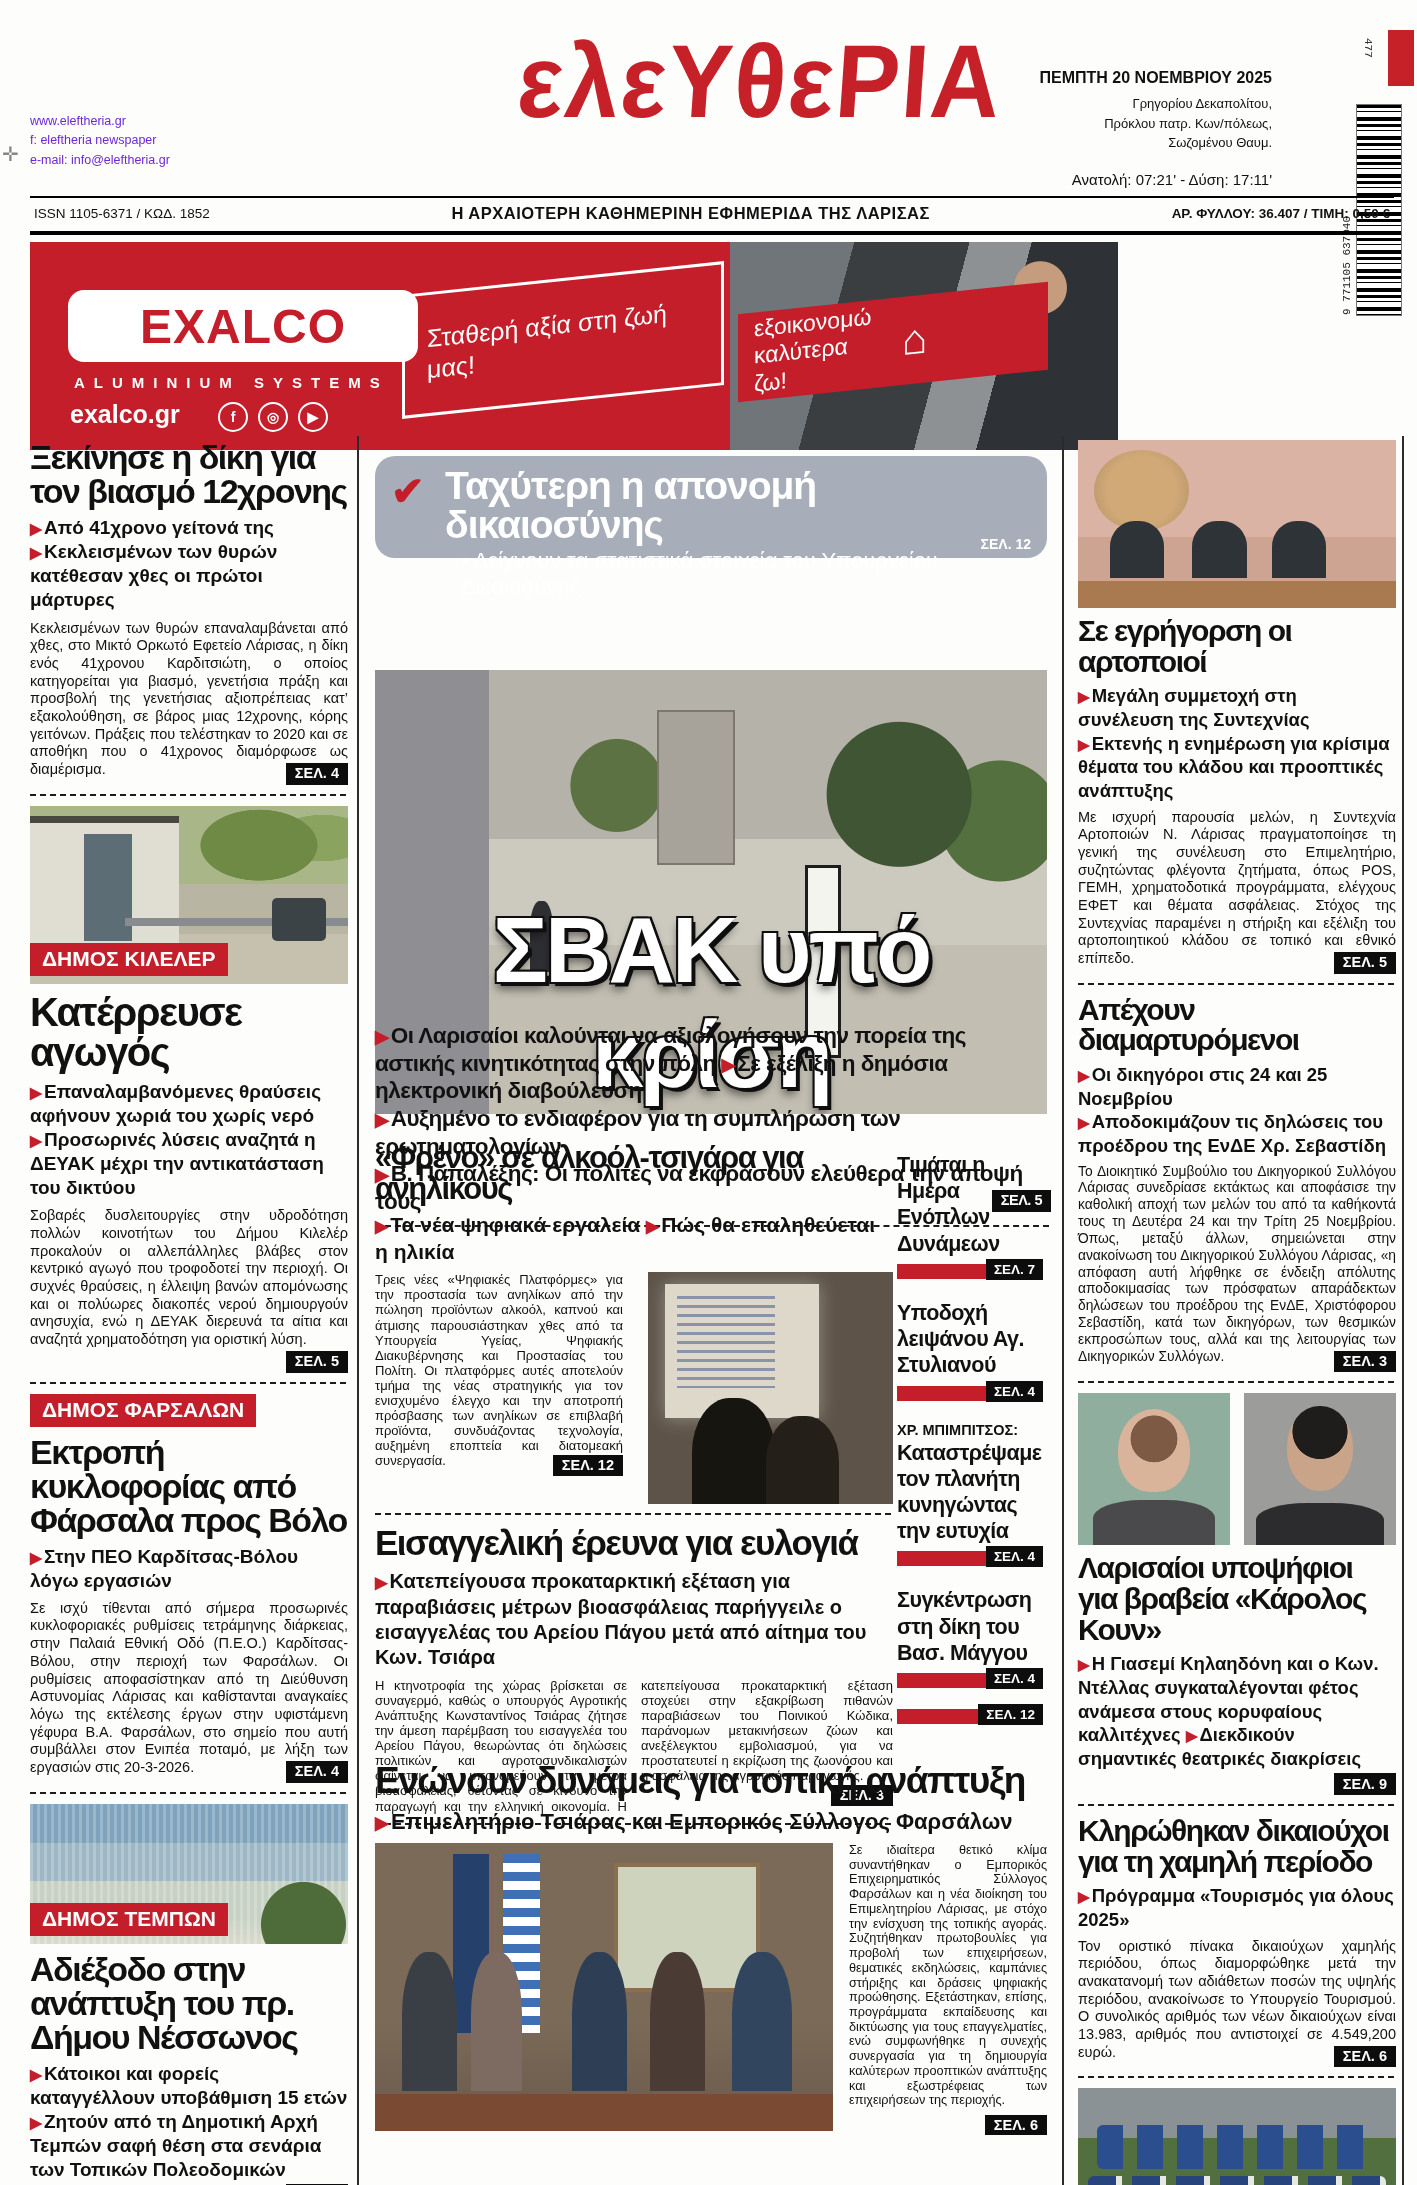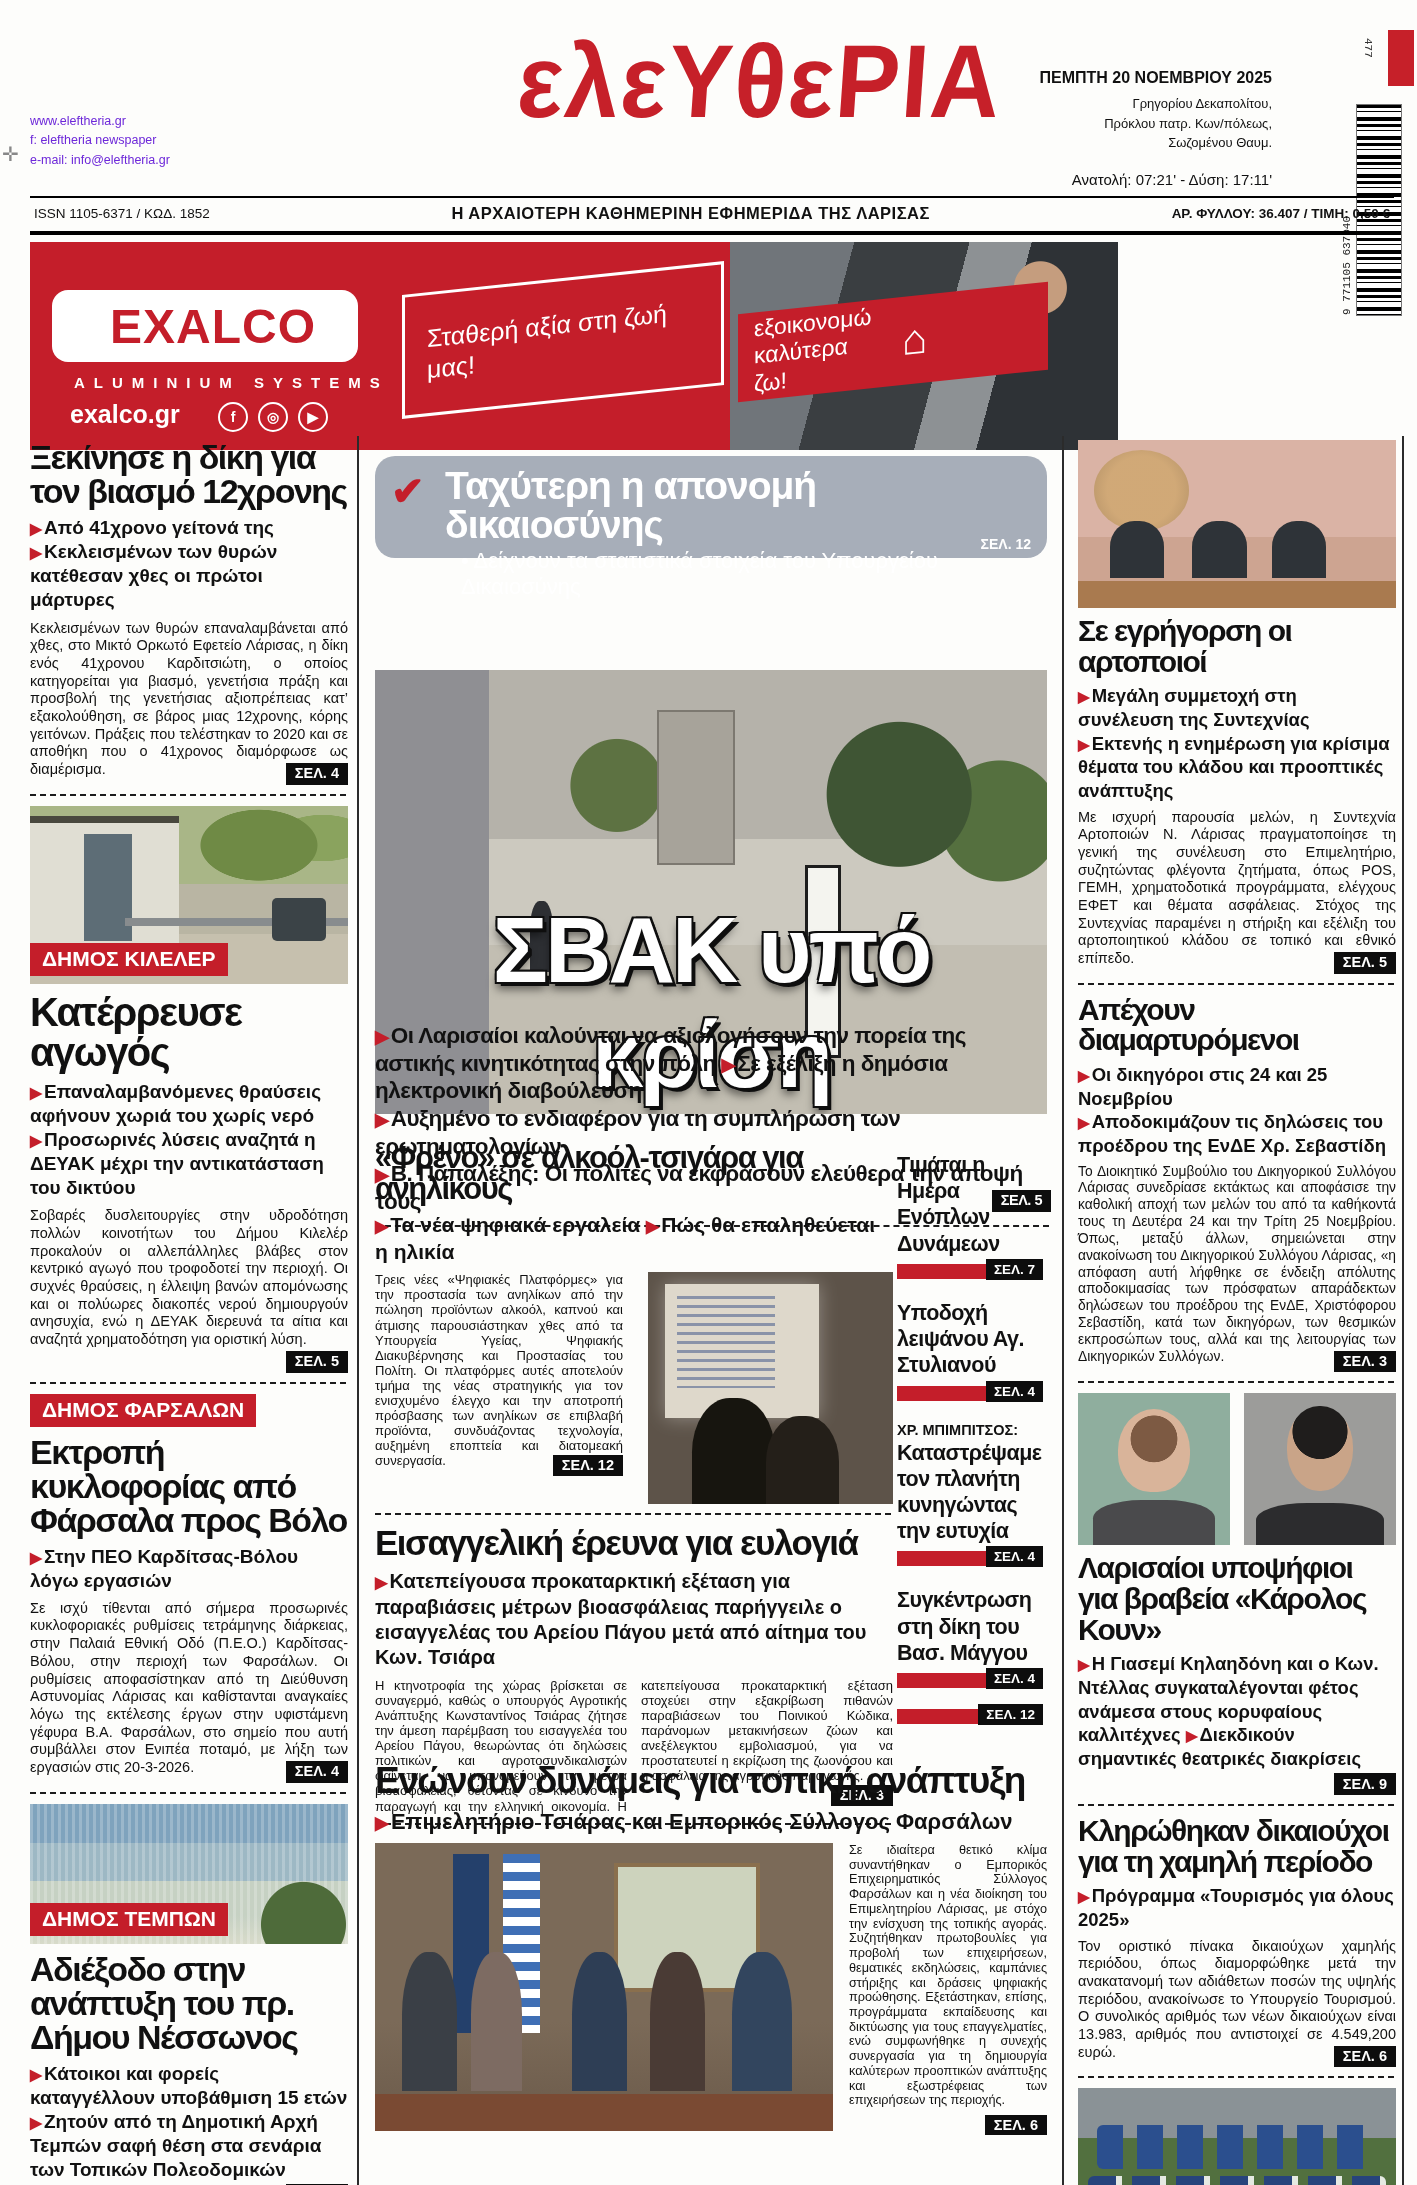--- a/index.html
+++ b/index.html
@@ -20,23 +20,23 @@
            width:44px;height:210px;border:1px solid #777;}
   .barnum{position:absolute;left:-16px;top:0;height:210px;writing-mode:vertical-rl;transform:rotate(180deg);
           font-size:11px;font-family:"Liberation Mono",monospace;color:#222;}
   .infobar{border-top:2px solid #000;border-bottom:4px solid #000;display:flex;justify-content:space-between;
            align-items:center;padding:6px 4px 8px;}
   .infobar .i1{font-size:13.5px;}
   .infobar .i2{font-size:16.5px;font-weight:bold;letter-spacing:.5px;}
   .infobar .i3{font-size:13.5px;font-weight:bold;}
   
   .ad{background:#c41e2a;overflow:hidden;}
-  .ad-logobox{position:absolute;left:22px;top:48px;width:290px;height:72px;background:#fff;border-radius:16px;
+  .ad-logobox{position:absolute;left:38px;top:48px;width:350px;height:72px;background:#fff;border-radius:16px;
               display:flex;align-items:center;justify-content:center;font-weight:bold;font-size:48px;color:#c41e2a;
-              letter-spacing:1px;padding-left:16px;}
+              letter-spacing:1px;}
   .ad-sub{position:absolute;left:44px;top:132px;color:#fff;font-size:15px;font-weight:bold;letter-spacing:9px;}
   .ad-par{position:absolute;left:372px;top:36px;width:316px;height:118px;border:3px solid #fff;
           transform:skewY(-6deg);display:flex;align-items:center;}
   .ad-par span{color:#fff;font-size:25px;line-height:1.25;padding-left:22px;}
   .ad-site{position:absolute;left:40px;top:158px;color:#fff;font-size:25px;font-weight:bold;}
   .soc{position:absolute;top:160px;display:flex;gap:10px;}
   .soc b{width:26px;height:26px;border:2px solid #fff;border-radius:50%;color:#fff;font-size:14px;
          display:flex;align-items:center;justify-content:center;font-weight:bold;}
   .ad-photo{position:absolute;left:700px;top:0;width:388px;height:208px;
     background:

